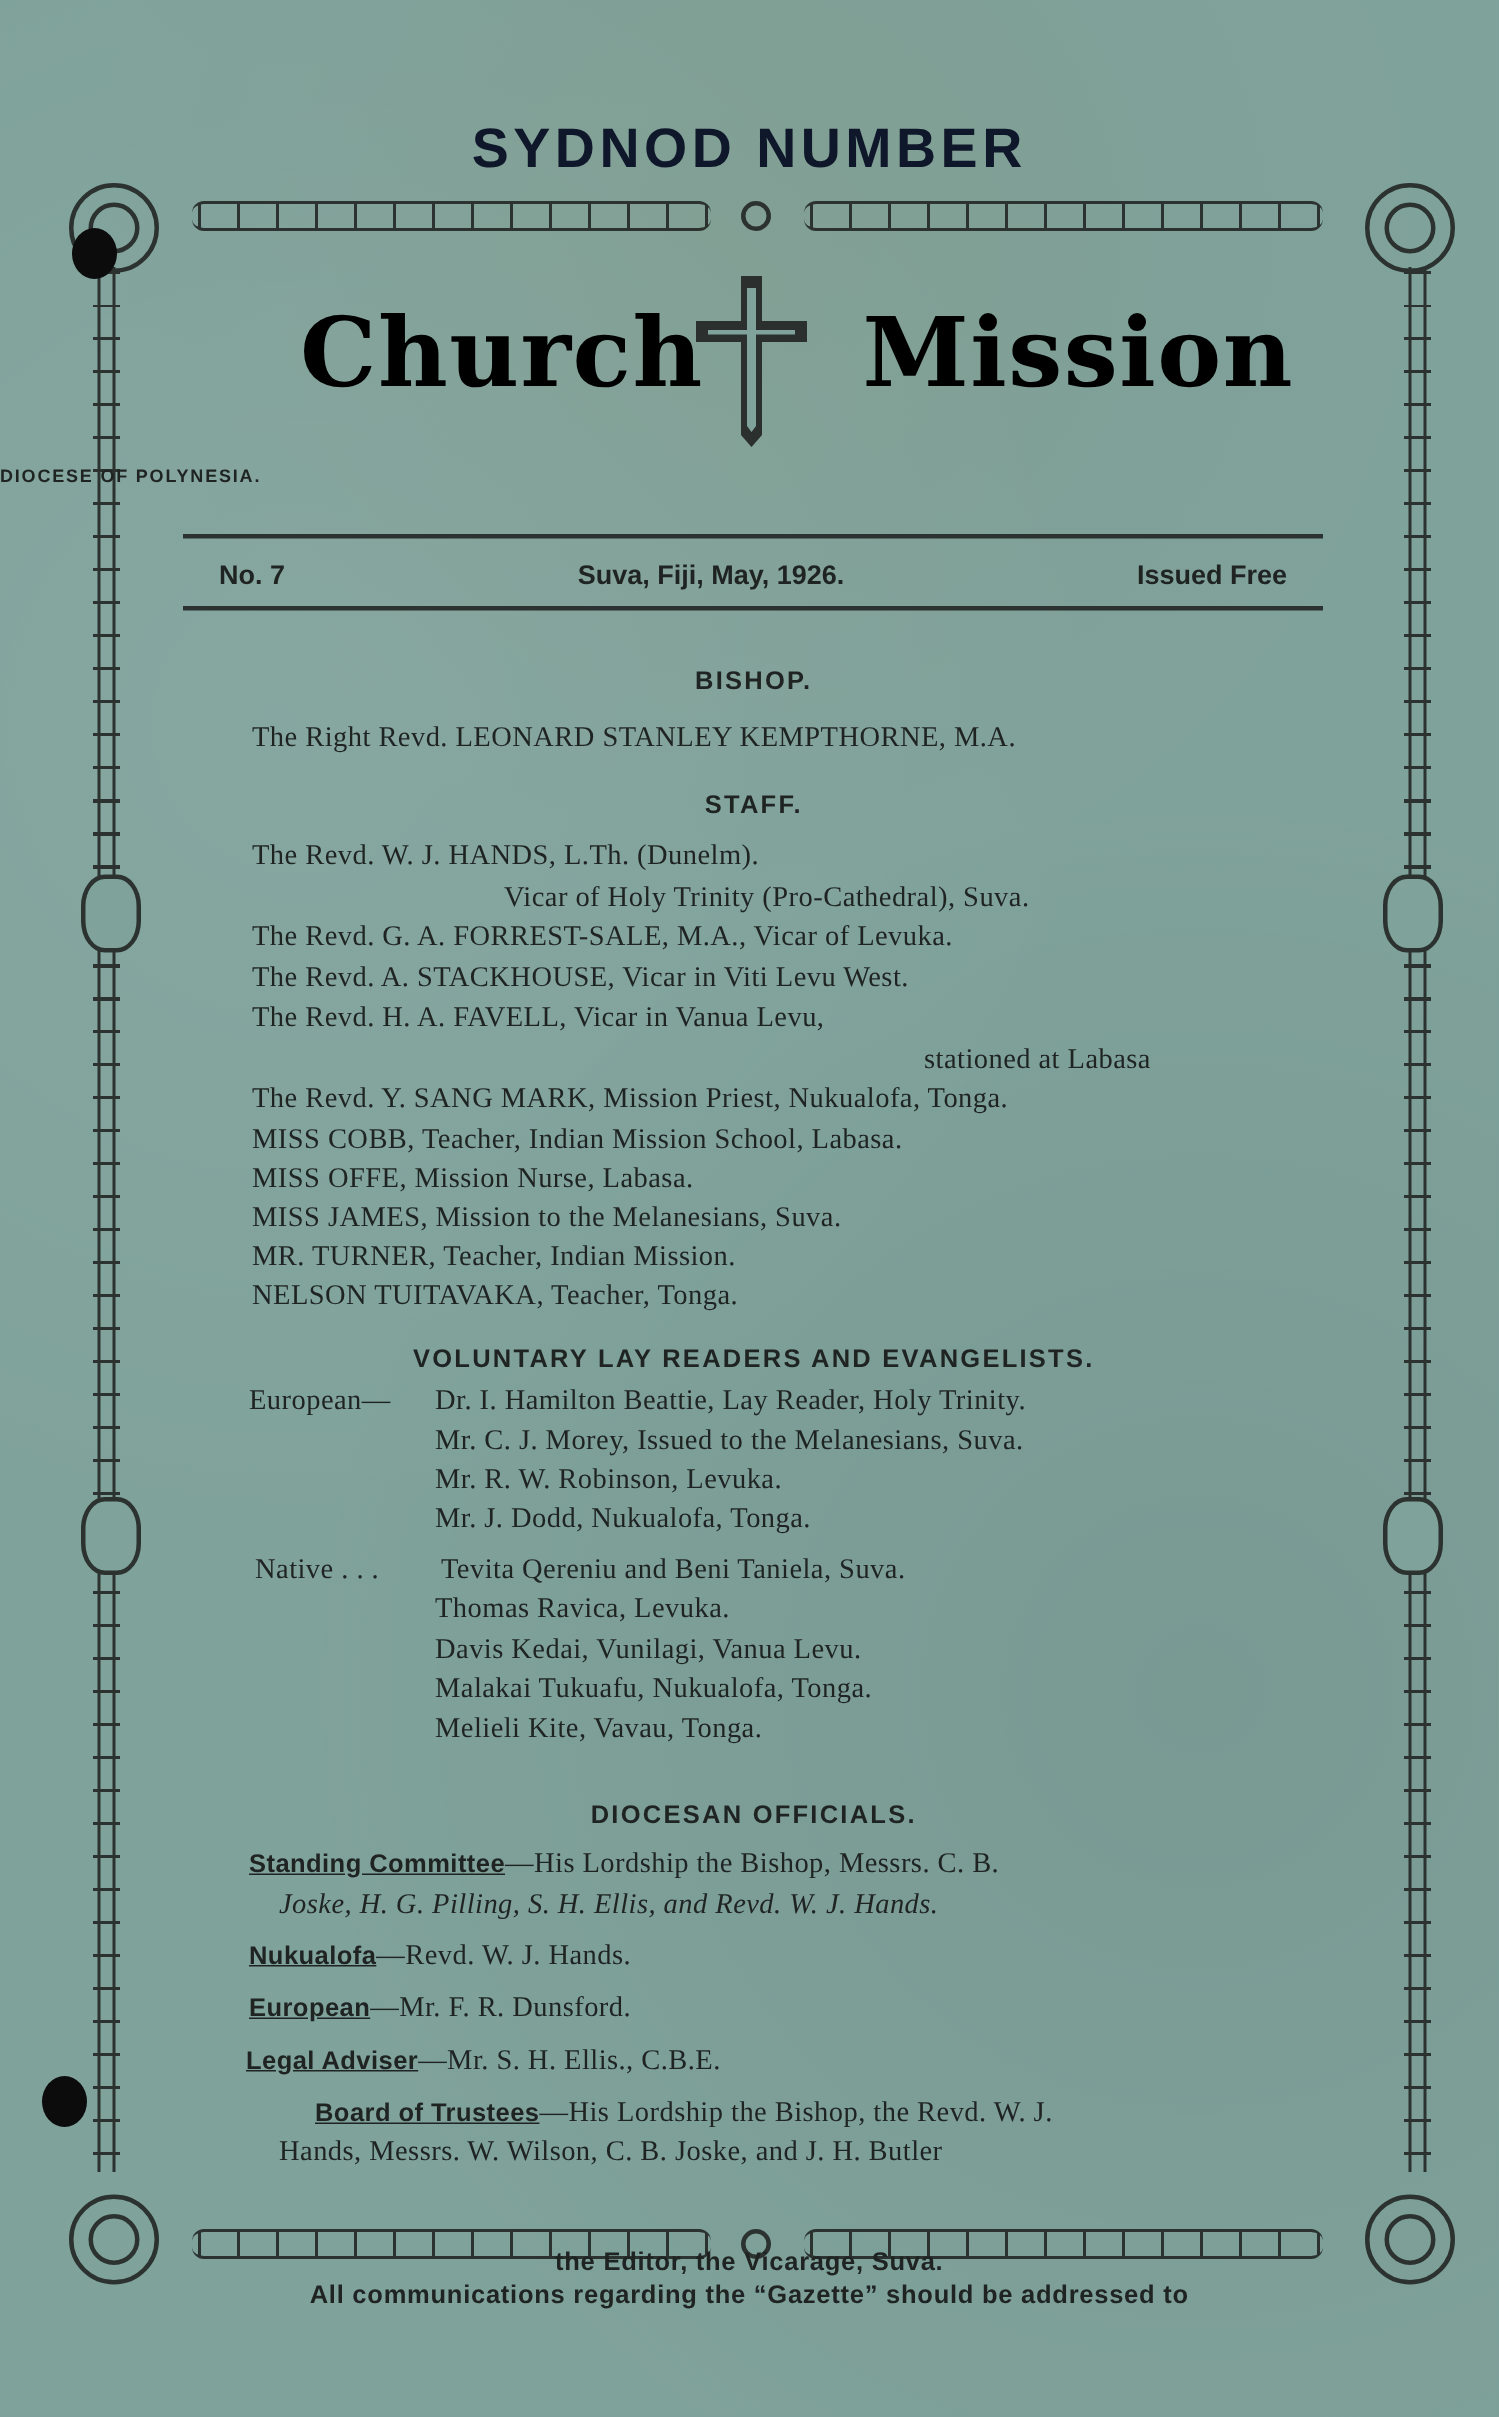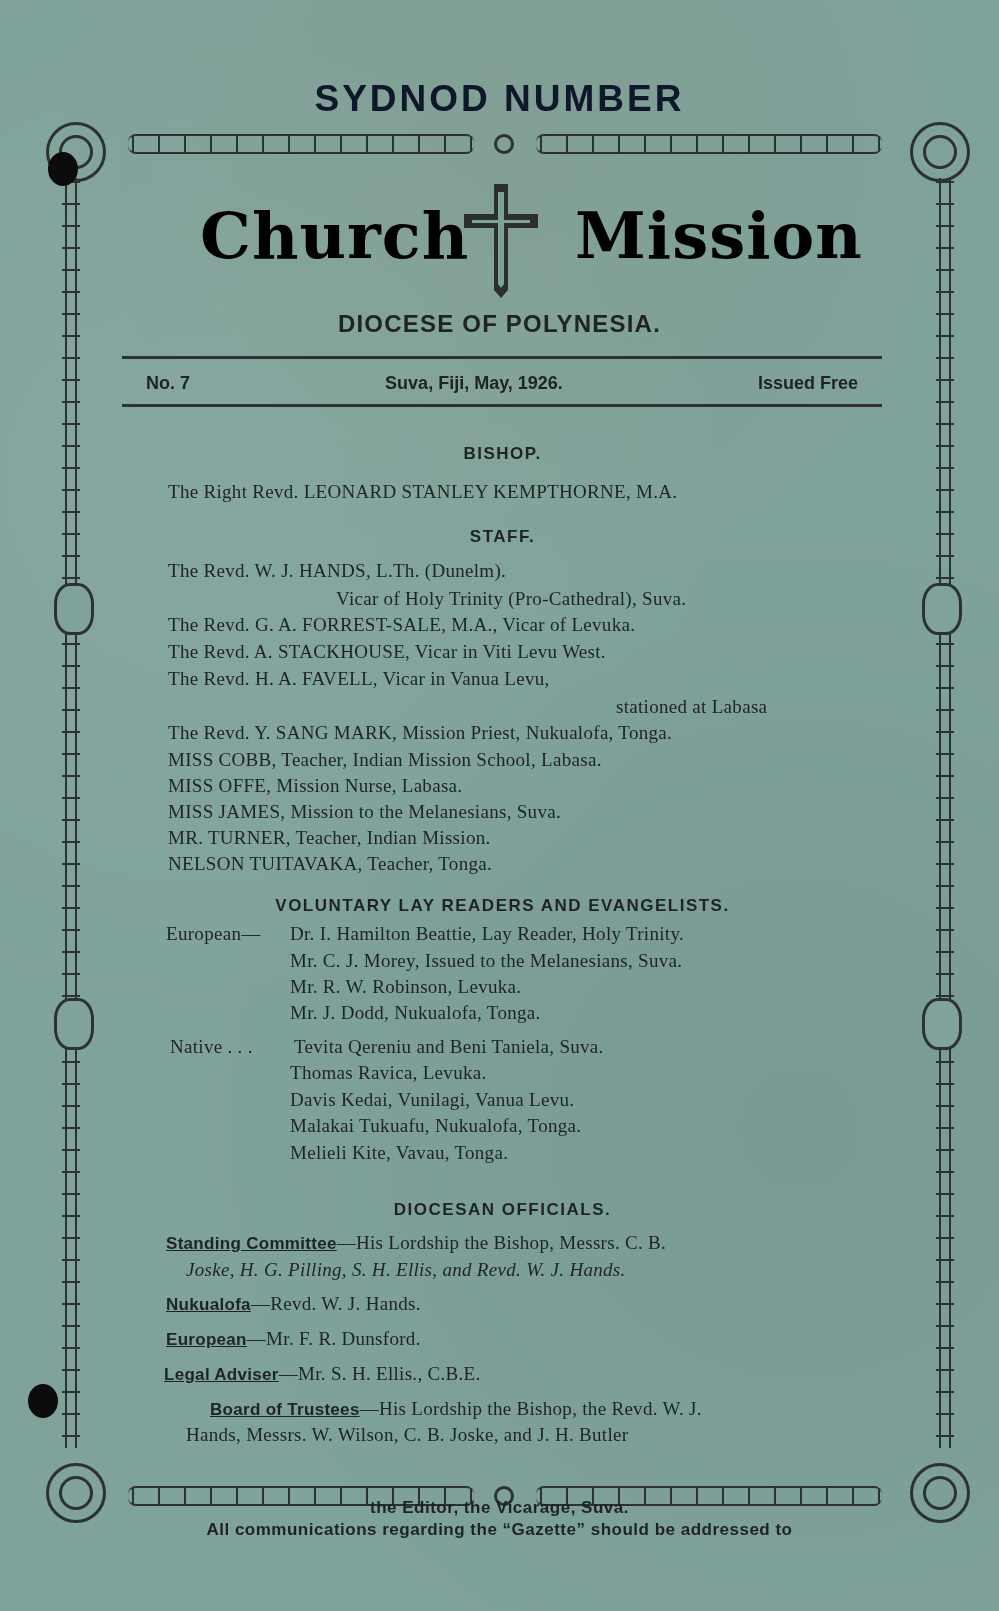--- a/index.html
+++ b/index.html
@@ -54,21 +54,21 @@
   .hole {
     position:absolute; width:30px; height:34px; background:#0c0c0c; border-radius:50%;
   }
   .title-word {
     font-family: "DejaVu Serif", serif; font-weight:bold; font-size:64px; color:#000000;
     letter-spacing:1px;
   }
   .cross {
     position:absolute; left:458px; top:180px; width:86px; height:120px;
   }
-  .diocese { left:0; width:999px; top:310px; text-align:center; font-size:24px; font-weight:bold; letter-spacing:1.2px; }
+  .diocese { left:0; width:999px; top:310px; text-align:left; font-size:12px; font-weight:bold; letter-spacing:1.2px; }
   .rule { position:absolute; left:122px; width:760px; height:3px; background:#2c3230; }
   .infobar { left:146px; width:712px; top:373px; font-size:18px; font-weight:bold; display:flex; justify-content:space-between; }
   .heading { left:0; width:1005px; text-align:center; font-size:17px; font-weight:bold; letter-spacing:1.5px; }
   .line { font-size:19px; white-space:nowrap; letter-spacing:0.3px; }
   .footer { left:0; width:999px; top:1497px; text-align:center; font-size:17px; font-weight:bold; line-height:22px; letter-spacing:0.5px; }
   .b { font-family:"Liberation Sans", sans-serif; font-weight:bold; font-size:17px;text-decoration:underline; }
 </style>
 </head>
 <body>
 

